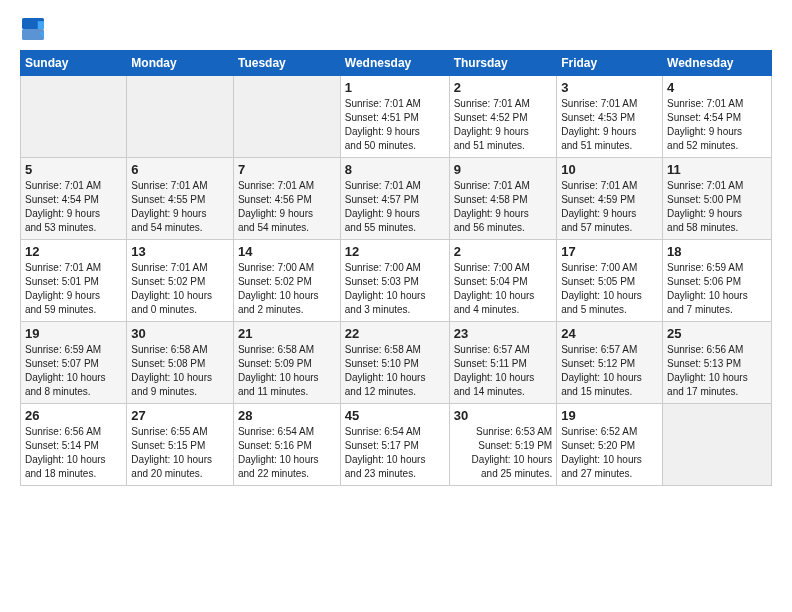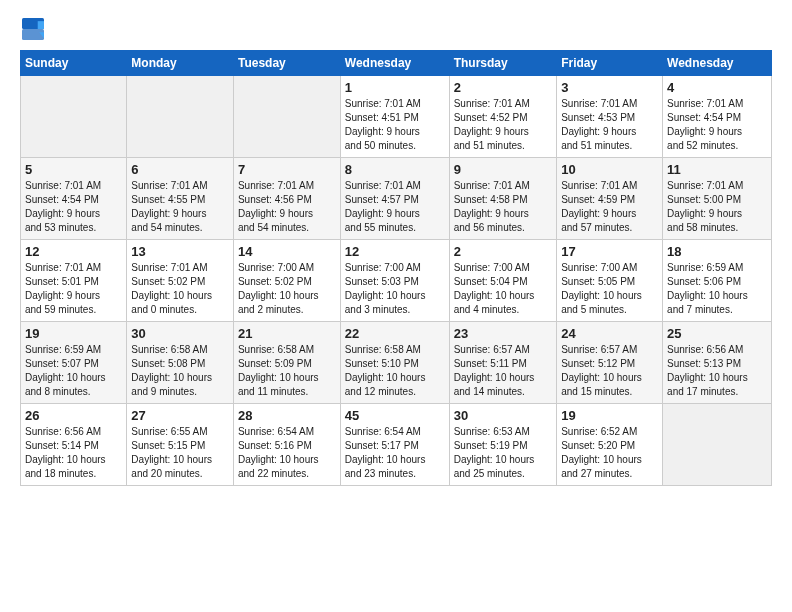--- a/index.html
+++ b/index.html
@@ -335,21 +335,21 @@
           </td>
           <td>
             <span class="day-num">45</span>
             <div class="day-info" style="white-space: pre-line;">Sunrise: 6:54 AM
 Sunset: 5:17 PM
 Daylight: 10 hours
 and 23 minutes.</div>
           </td>
           <td>
             <span class="day-num">30</span>
-            <div class="day-info" style="white-space: pre-line;">Sunrise: 6:53 AM
+            <div class="day-info" style="white-space: pre-line; text-align: right;">Sunrise: 6:53 AM
 Sunset: 5:19 PM
 Daylight: 10 hours
 and 25 minutes.</div>
           </td>
           <td>
             <span class="day-num">19</span>
             <div class="day-info" style="white-space: pre-line;">Sunrise: 6:52 AM
 Sunset: 5:20 PM
 Daylight: 10 hours
 and 27 minutes.</div>

